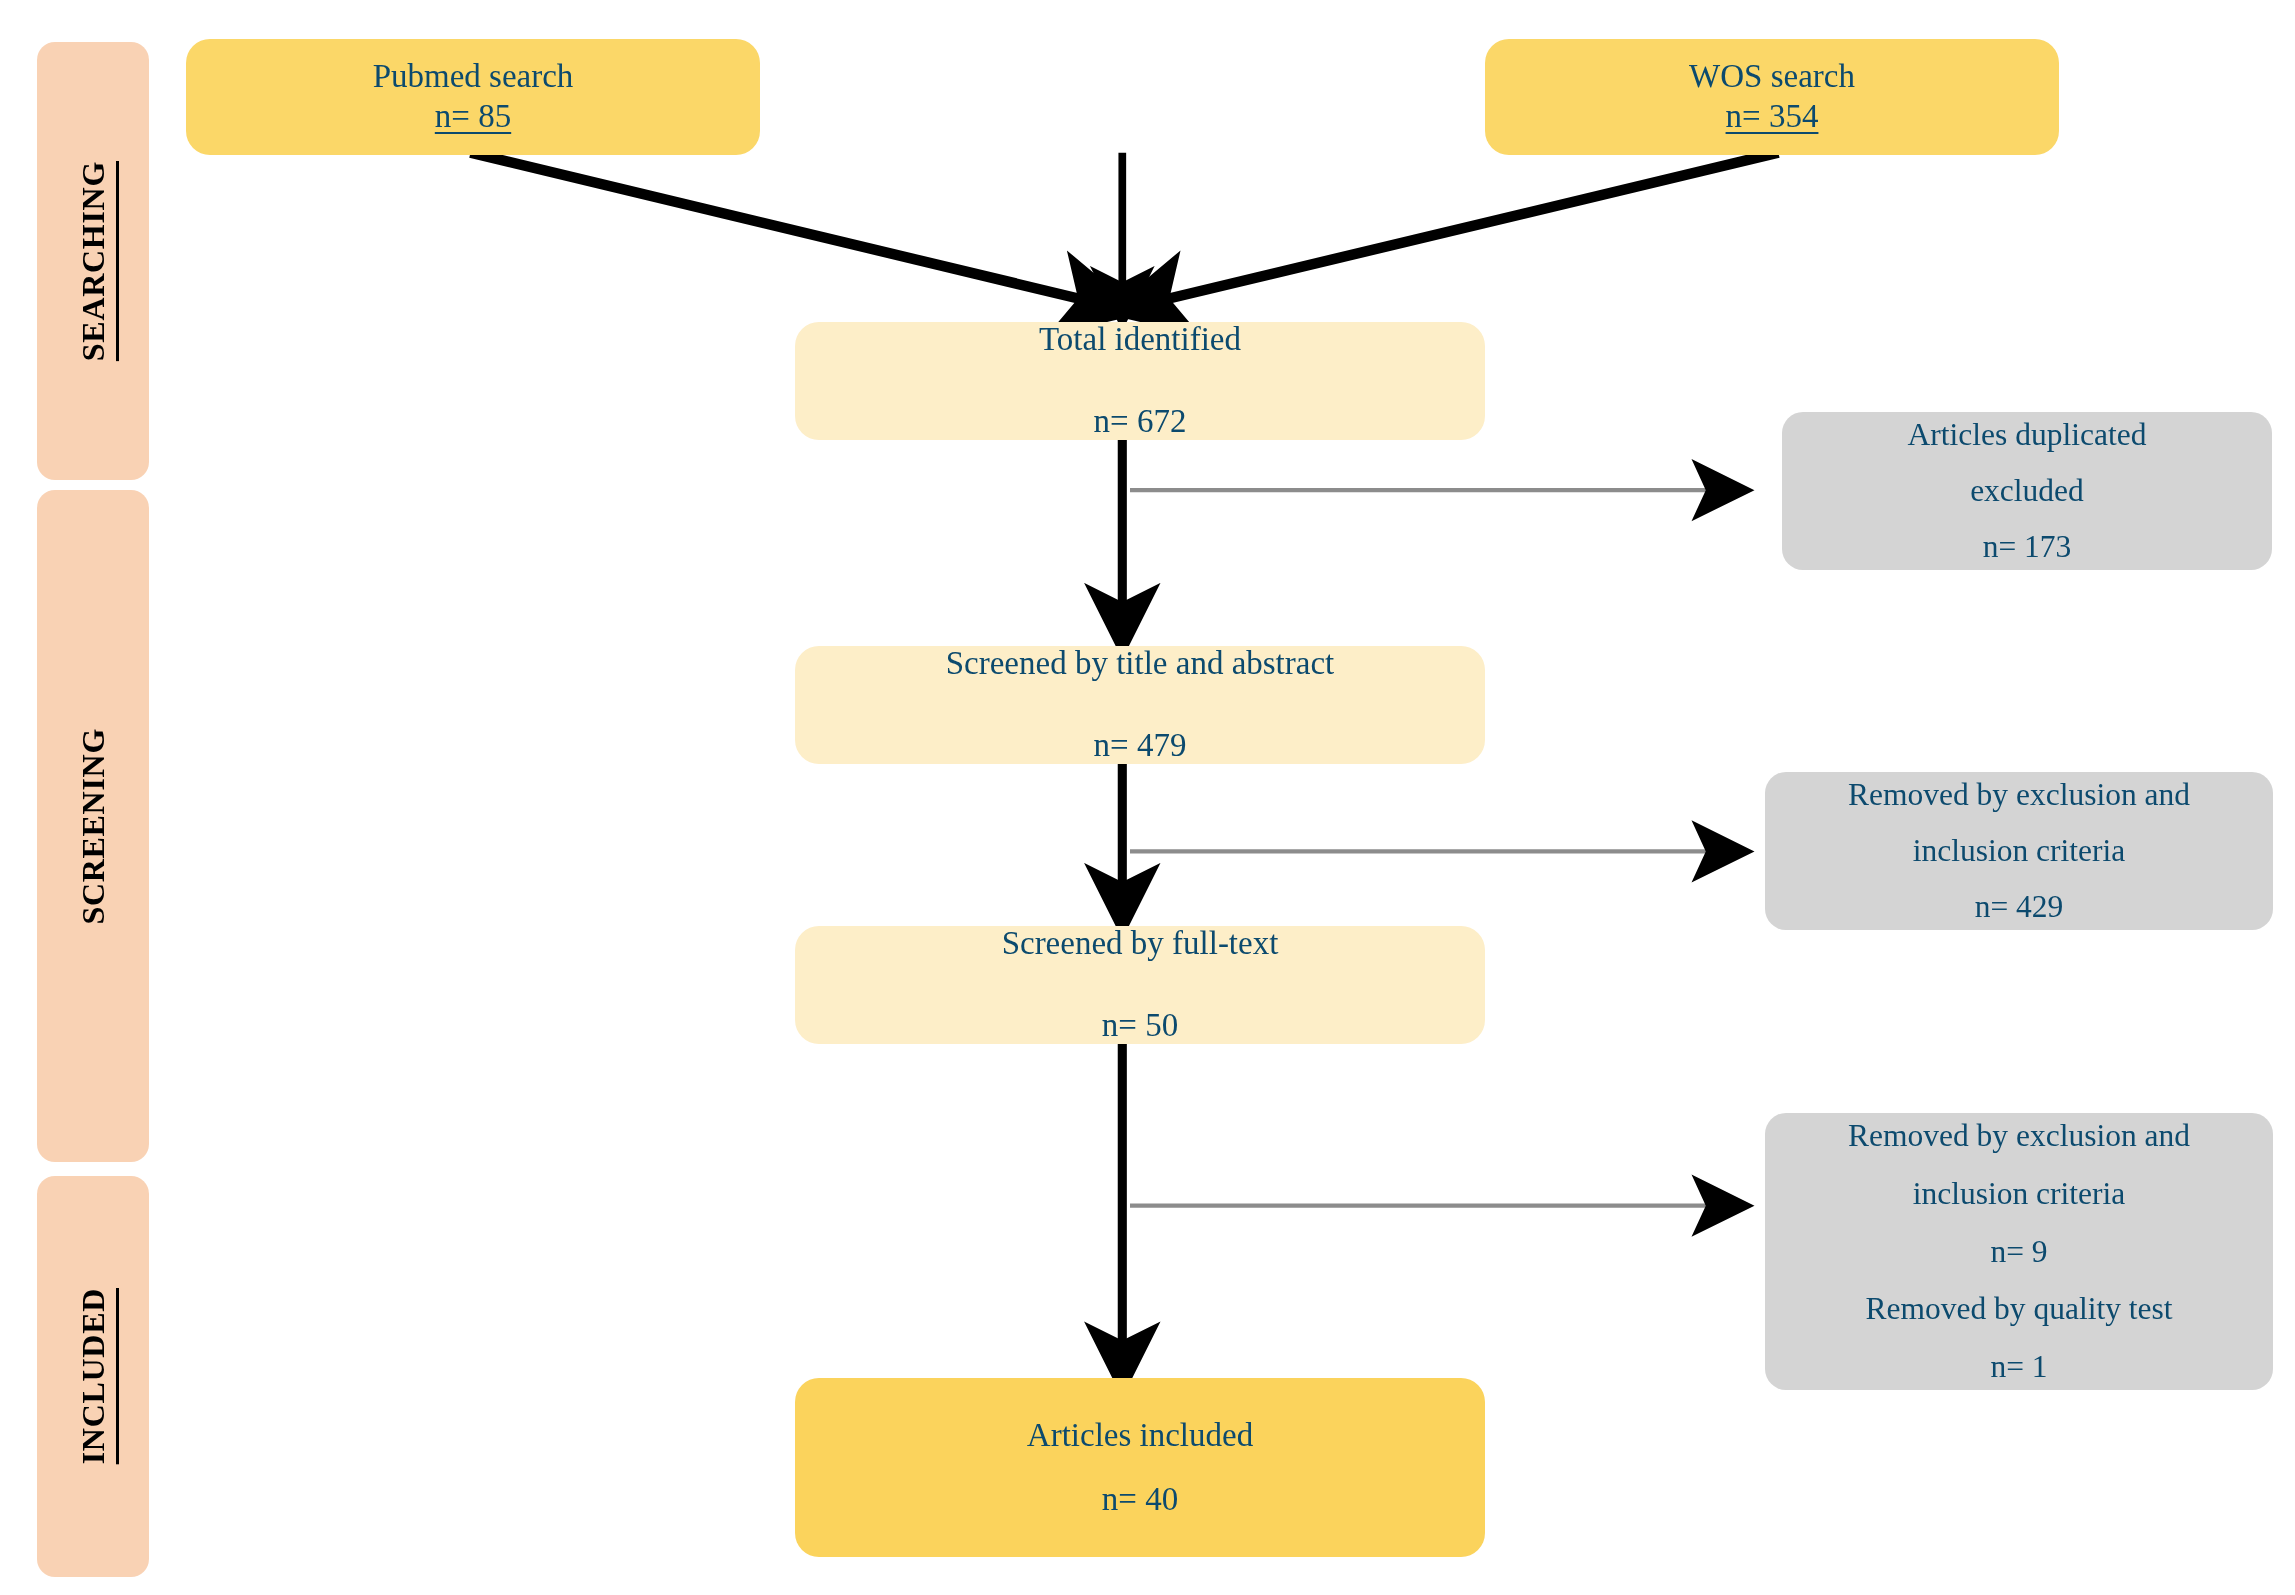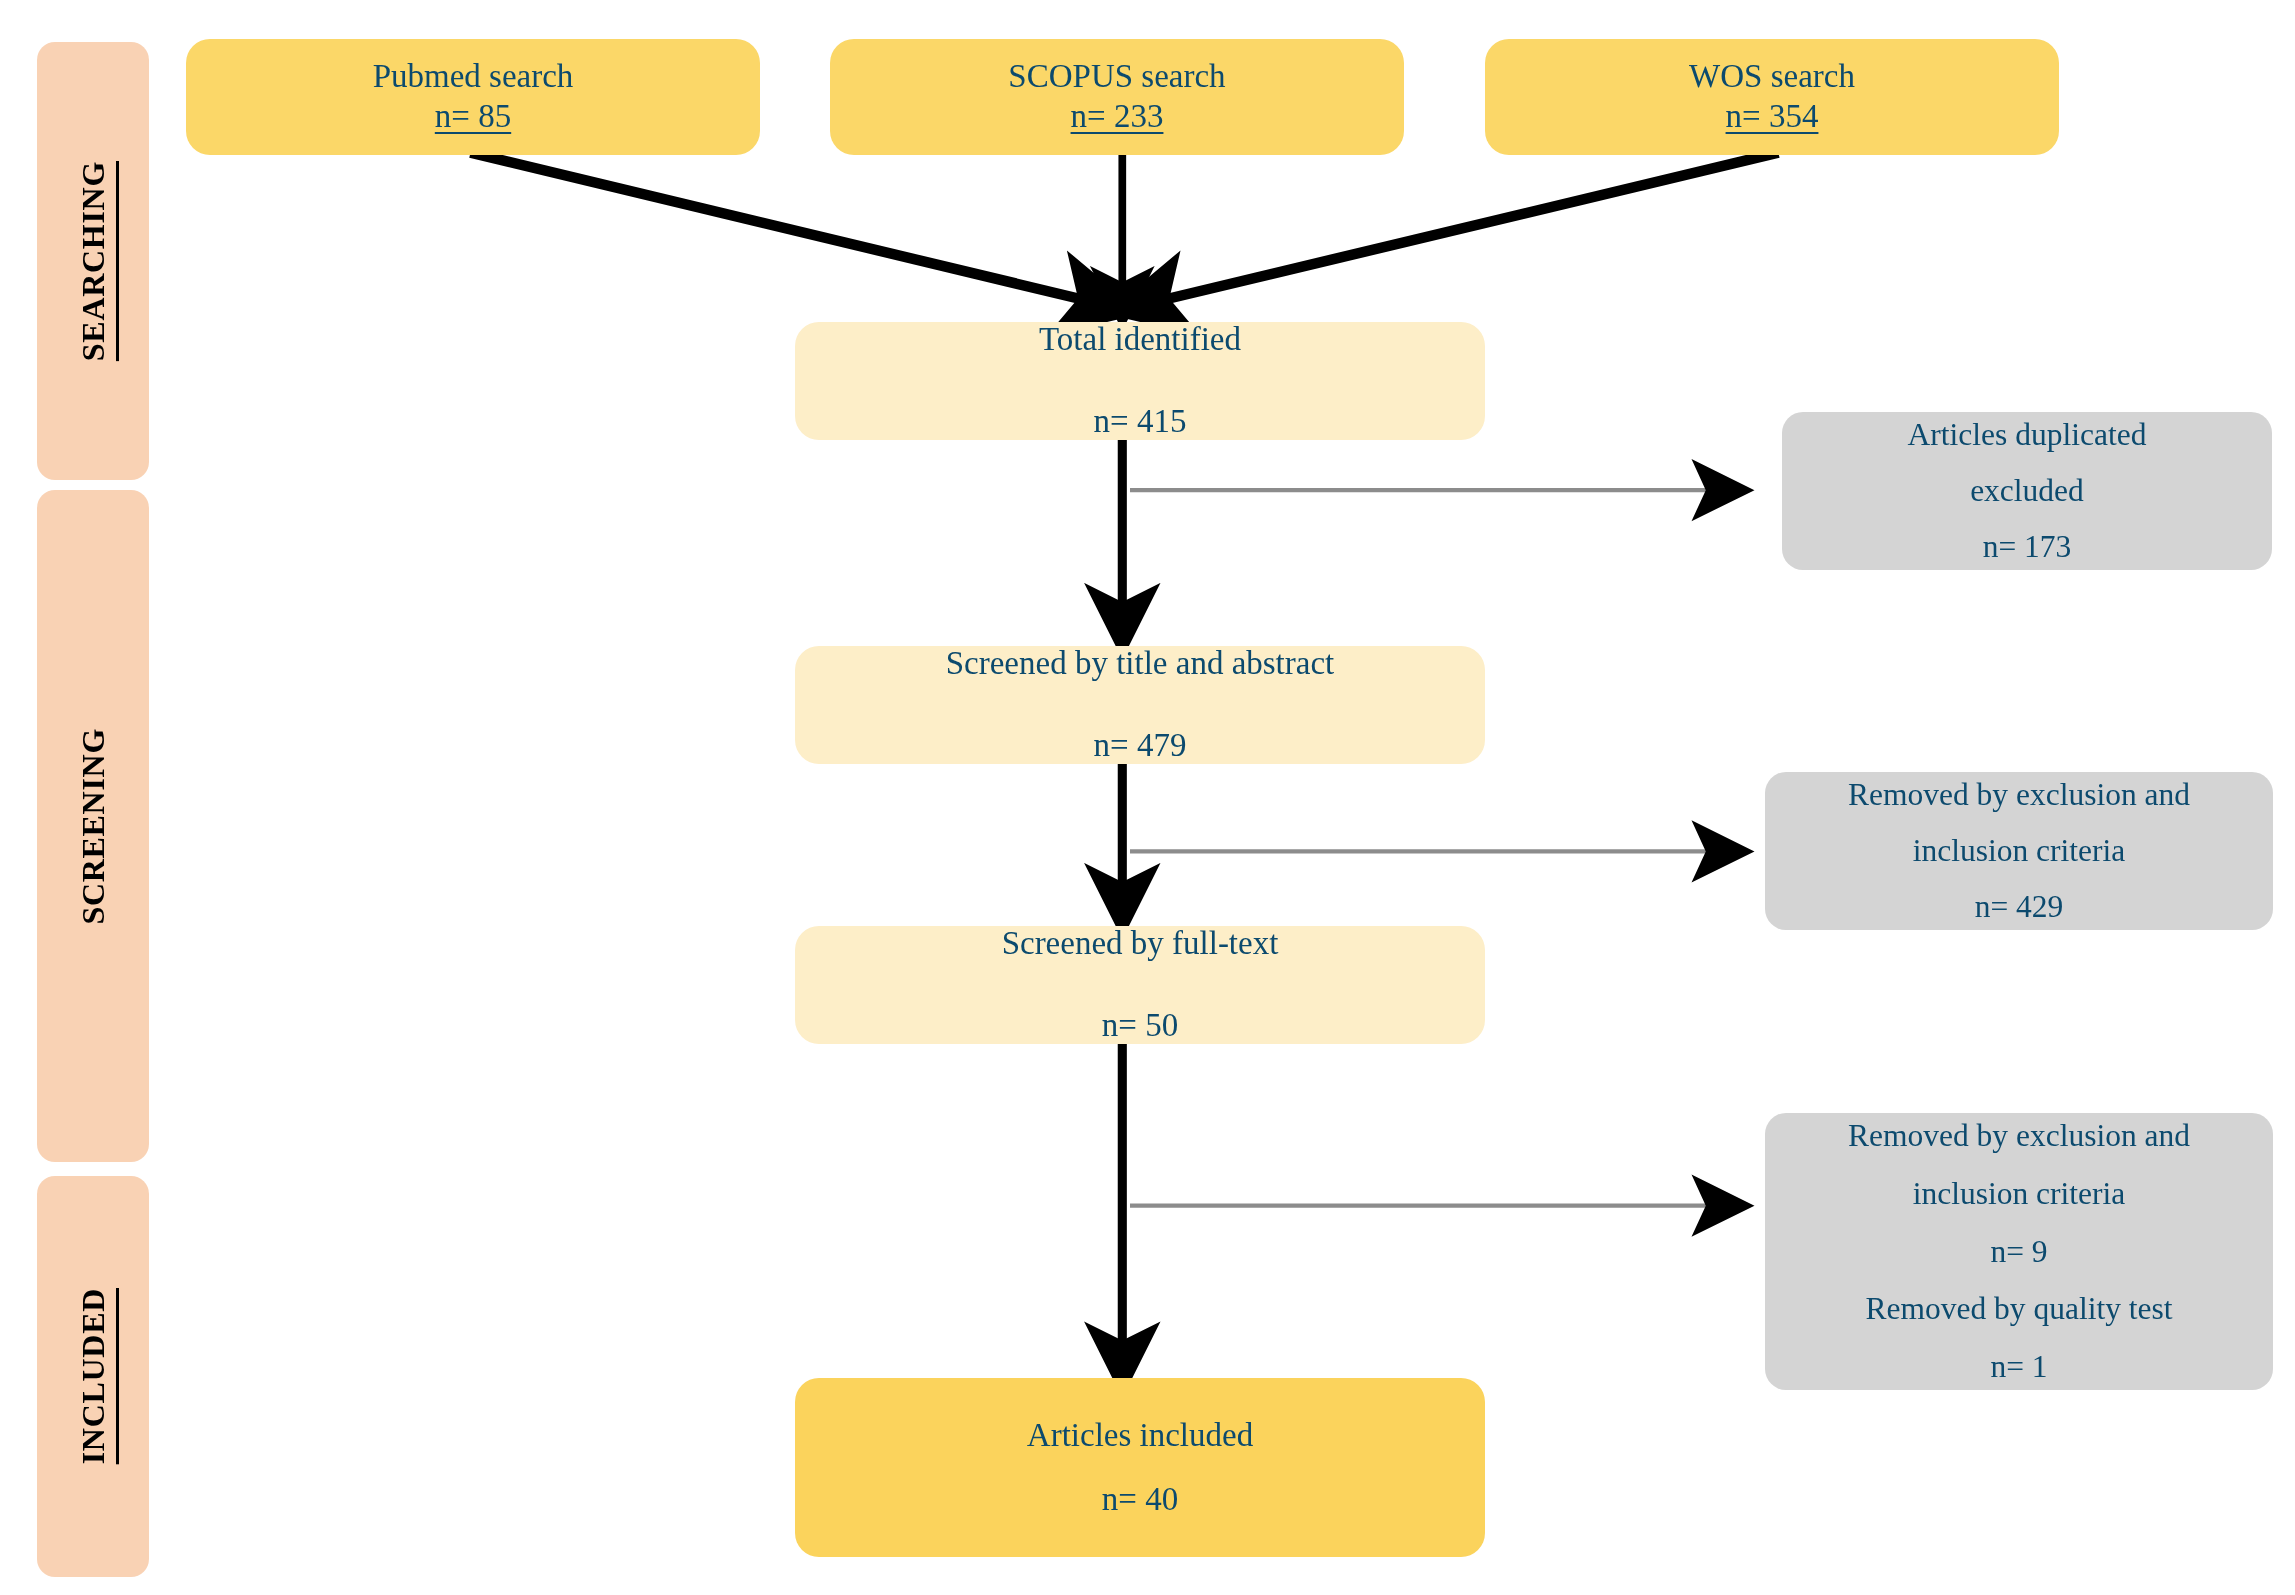--- a/index.html
+++ b/index.html
@@ -126,33 +126,29 @@
 
   <div class="stage-bar" style="top:1176px; height:401px;">
     <span class="stage-label underlined">INCLUDED</span>
   </div>
 
   <div class="node source" style="left:186px; top:39px; width:574px; height:116px;">
     <span class="line">Pubmed search</span>
     <span class="line count-underline">n= 85</span>
   </div>
 
-  <div class="node source" style="left:830px; top:39px; width:574px; height:116px;">
-    <span class="line">SCOPUS search</span>
-    <span class="line count-underline">n= 233</span>
-  </div>
 
   <div class="node source" style="left:1485px; top:39px; width:574px; height:116px;">
     <span class="line">WOS search</span>
     <span class="line count-underline">n= 354</span>
   </div>
 
   <div class="node flow" style="left:795px; top:322px; width:690px; height:118px;">
     <span class="line">Total identified</span>
-    <span class="line">n= 415</span>
+    <span class="line">n= 672</span>
   </div>
 
   <div class="node flow" style="left:795px; top:646px; width:690px; height:118px;">
     <span class="line">Screened by title and abstract</span>
     <span class="line">n= 479</span>
   </div>
 
   <div class="node flow" style="left:795px; top:926px; width:690px; height:118px;">
     <span class="line">Screened by full-text</span>
     <span class="line">n= 50</span>

